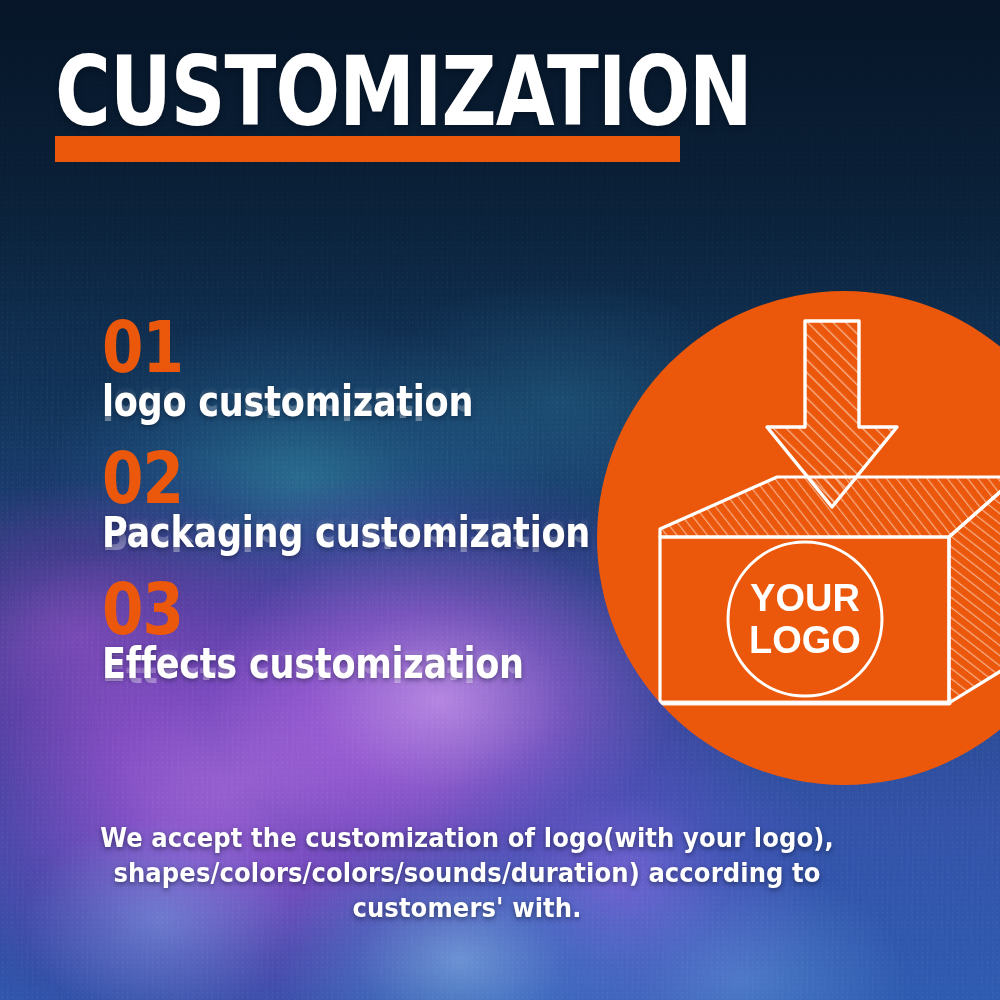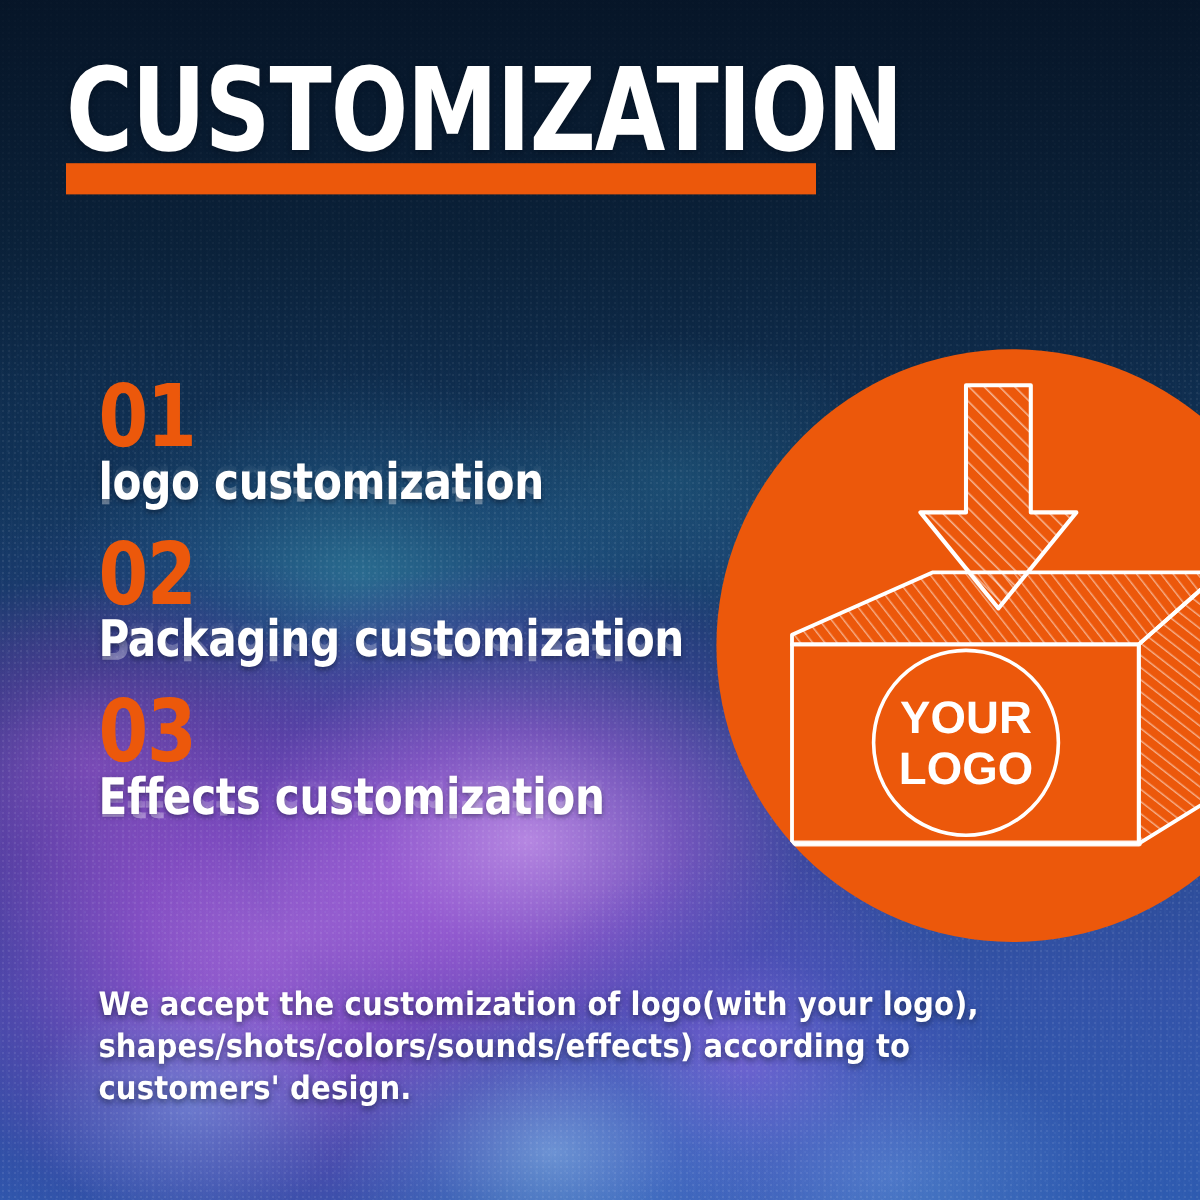--- a/index.html
+++ b/index.html
@@ -153,21 +153,21 @@
     transform-origin:left center;
     white-space:nowrap;
     text-shadow:0 2px 7px rgba(3,12,26,.55);
   }
 
   .hl-row-2 { margin-top:-4px; }
 
   
   .items { position:absolute; left:82px; top:318px; width:640px; }
 
-  .item { position:relative; margin-bottom:22px; }
+  .item { position:relative; margin-bottom:22px;margin-left:20px; }
 
   .item-num {
     display:block;
     color:#ec580b;
     font-family:"Liberation Sans Narrow","DejaVu Sans Condensed","Liberation Sans", sans-serif;
     font-weight:700;
     font-size:72px;
     line-height:.82;
     letter-spacing:-1px;
     transform:scaleX(.92);
@@ -215,20 +215,21 @@
     position:absolute;
     left:82px; top:820px;
     width:770px;
     color:#ffffff;
     font-family:"Liberation Sans Narrow","DejaVu Sans Condensed","Liberation Sans", sans-serif;
     font-weight:700;
     font-size:27px;
     line-height:1.30;
     letter-spacing:.1px;
     text-shadow:0 2px 5px rgba(8,18,40,.55);
+    text-align:center;
   }
   .paragraph p { margin:0; }
 
   
   .circle {
     position:absolute;
     left:597px; top:291px;
     width:494px; height:494px;
     border-radius:50%;
     background:#ec580b;
@@ -290,22 +291,22 @@
       <div class="item-label-wrap">
         <span class="item-label">Effects customization</span>
         <span class="item-reflection">Effects customization</span>
       </div>
     </div>
 
   </div>
 
   <div class="paragraph">
     <p>We accept the customization of logo(with your logo),</p>
-    <p>shapes/shots/colors/sounds/effects) according to</p>
-    <p>customers' design.</p>
+    <p>shapes/colors/colors/sounds/duration) according to</p>
+    <p>customers' with.</p>
   </div>
 
   <div class="circle">
 
     <svg class="illustration" viewBox="0 0 494 494">
       <defs>
 
         <pattern id="hatch" width="9" height="9" patternUnits="userSpaceOnUse" patternTransform="rotate(-45)">
           <line x1="0" y1="0" x2="0" y2="9" stroke="#ffffff" stroke-width="2.6" stroke-opacity=".55"></line>
         </pattern>

